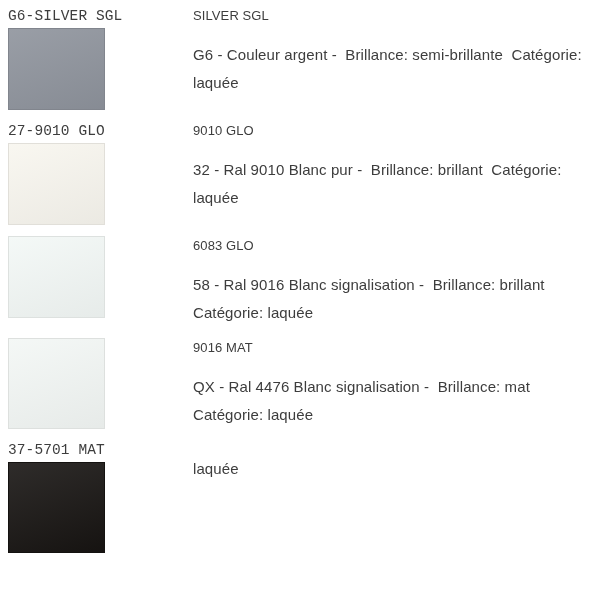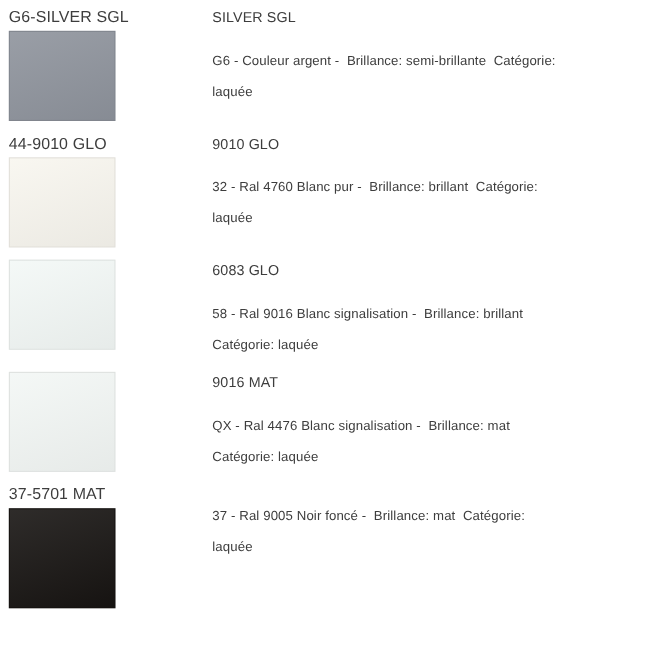--- a/index.html
+++ b/index.html
@@ -17,20 +17,21 @@
     box-sizing: border-box;
   }
   .finish-row {
     display: flex;
     align-items: flex-start;
     margin-bottom: 11px;
   }
   .left-col {
     width: 185px;
     flex: 0 0 185px;
+    font-family: Liberation Mono, monospace;
   }
   .swatch-code {
     font-size: 14.5px;
     line-height: 20px;
     letter-spacing: 0.1px;
     margin-bottom: 2px;
     white-space: pre;
   }
   .swatch {
     width: 95px;
@@ -56,21 +57,21 @@
     padding-top: 0;
   }
   .finish-title {
     font-size: 13px;
     line-height: 20px;
     letter-spacing: 0.1px;
     white-space: pre;
   }
   .finish-desc {
     margin-top: 15px;
-    font-size: 12px;
+    font-size: 15px;
     line-height: 28px;
     letter-spacing: 0.1px;
   }
   .desc-line {
     white-space: pre;
   }
 </style>
 </head>
 <body style="background-color: rgb(255, 255, 255); color: rgb(61, 61, 61);">
 
@@ -85,27 +86,27 @@
       <div class="finish-title">SILVER SGL</div>
       <div class="finish-desc">
         <div class="desc-line">G6 - Couleur argent -  Brillance: semi-brillante  Catégorie:</div>
         <div class="desc-line">laquée</div>
       </div>
     </div>
   </div>
 
   <div class="finish-row">
     <div class="left-col">
-      <div class="swatch-code">44-9010 GLO</div>
+      <div class="swatch-code">27-9010 GLO</div>
       <div class="swatch" style="background-color: rgb(248, 246, 239);"></div>
     </div>
     <div class="right-col">
       <div class="finish-title">9010 GLO</div>
       <div class="finish-desc">
-        <div class="desc-line">32 - Ral 4760 Blanc pur -  Brillance: brillant  Catégorie:</div>
+        <div class="desc-line">32 - Ral 9010 Blanc pur -  Brillance: brillant  Catégorie:</div>
         <div class="desc-line">laquée</div>
       </div>
     </div>
   </div>
 
   <div class="finish-row">
     <div class="left-col">
       <div class="swatch" style="background-color: rgb(243, 248, 246);"></div>
     </div>
     <div class="right-col">
@@ -130,19 +131,18 @@
     </div>
   </div>
 
   <div class="finish-row">
     <div class="left-col">
       <div class="swatch-code">37-5701 MAT</div>
       <div class="swatch" style="background-color: rgb(23, 20, 18);"></div>
     </div>
     <div class="right-col">
       <div class="finish-desc">
-        <div class="desc-line">37 - Ral 9005 Noir foncé -  Brillance: mat  Catégorie:</div>
         <div class="desc-line">laquée</div>
       </div>
     </div>
   </div>
 
 </div>
 
 </body></html>

